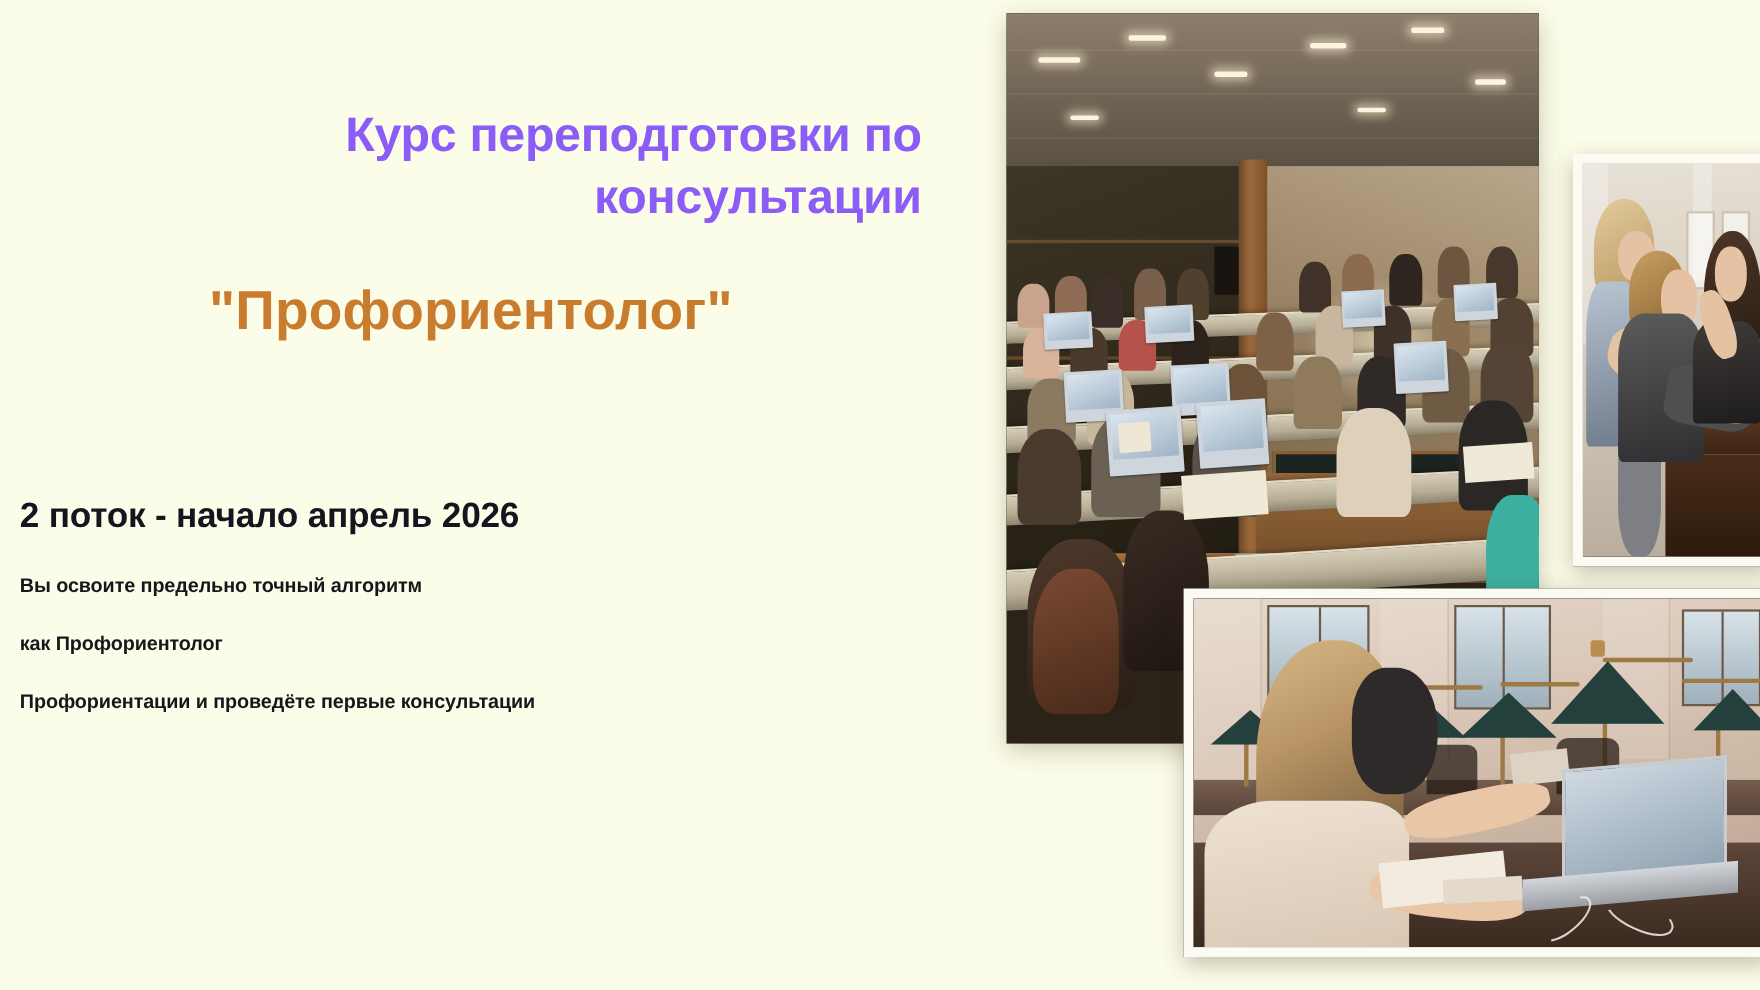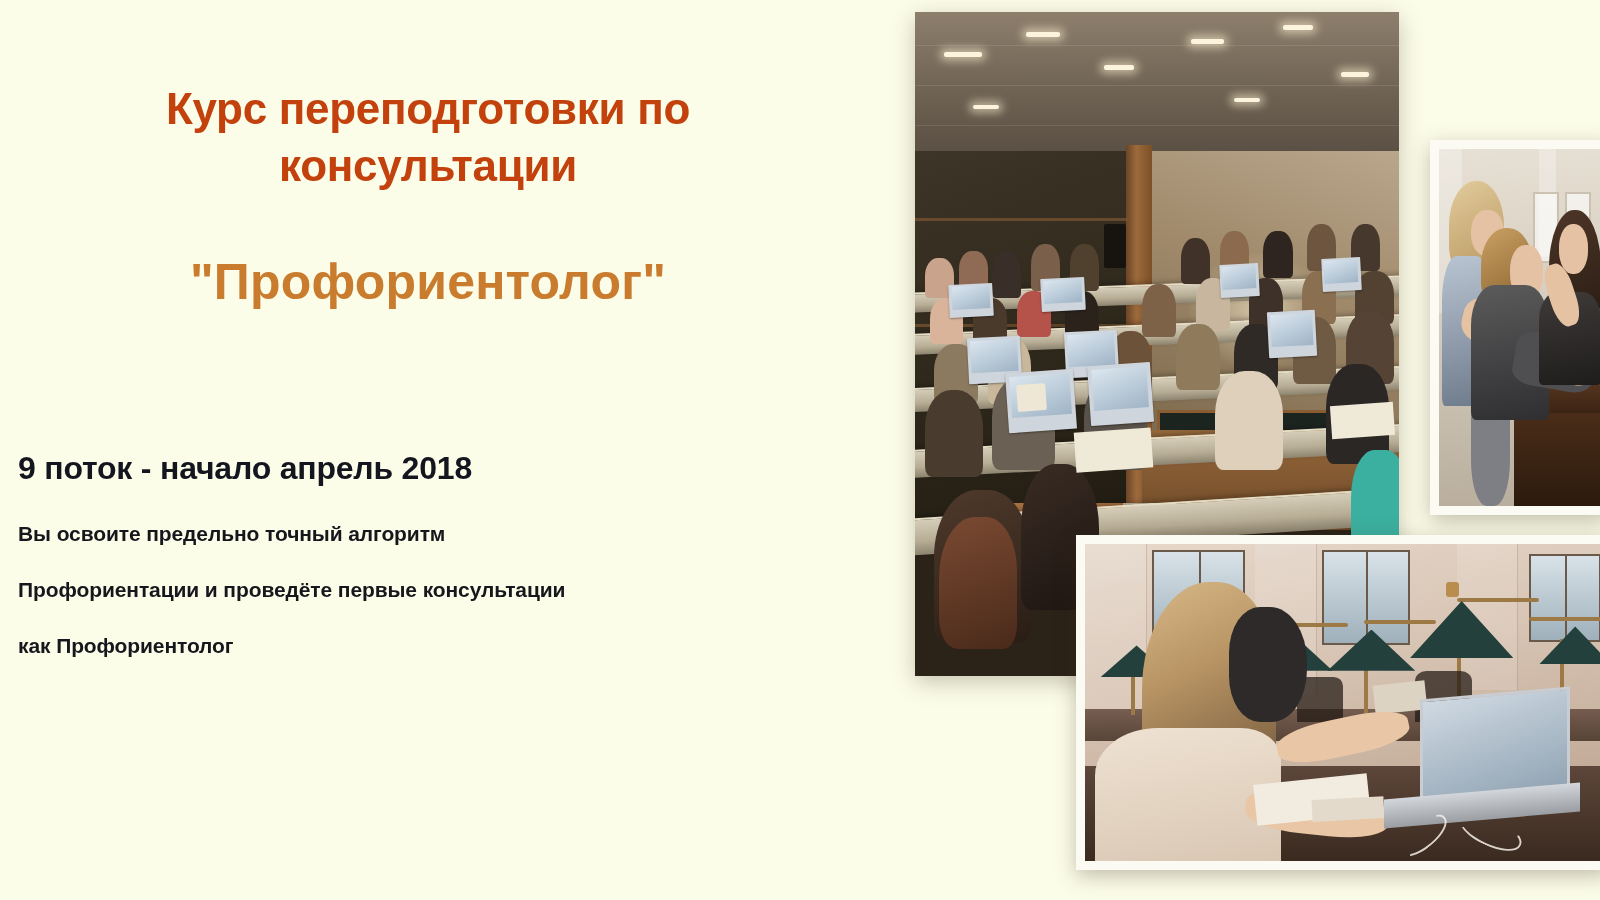--- a/index.html
+++ b/index.html
@@ -31,28 +31,28 @@
     left:0;
     top:0;
     width:880px;
     height:900px;
     padding:0;
   }
 
   .headline {
     position:absolute;
     left:18px;
-    top:80px;
+    top:94px;
     width:820px;
-    text-align:center;
+    text-align:right;
     font-size:44px;
     line-height:1.30;
     font-weight:700;
     letter-spacing:-0.3px;
-    color:#c2410c;
+    color:#8b5cf6;
   }
 
   .title-accent {
     position:absolute;
     left:18px;
     top:252px;
     width:820px;
     text-align:center;
     font-size:50px;
     line-height:1.2;
@@ -73,21 +73,21 @@
   }
 
   .desc {
     position:absolute;
     left:18px;
     top:522px;
     width:830px;
   }
 
   .desc-line {
-    font-size:21px;
+    font-size:18px;
     font-weight:600;
     letter-spacing:-0.1px;
     color:#16171c;
     margin-bottom:32px;
     white-space:nowrap;
   }
   .desc-line:last-child { margin-bottom:0; }
 
   
   .collage {
@@ -332,26 +332,26 @@
 
   <div class="text-col">
 
     <h1 class="headline">
       <span>Курс переподготовки по</span><br>
       <span>консультации</span>
     </h1>
 
     <div class="title-accent">"Профориентолог"</div>
 
-    <div class="stream-line">9 поток - начало апрель 2018</div>
+    <div class="stream-line">2 поток - начало апрель 2026</div>
 
     <div class="desc">
       <div class="desc-line">Вы освоите предельно точный алгоритм</div>
+      <div class="desc-line">как Профориентолог</div>
       <div class="desc-line">Профориентации и проведёте первые консультации</div>
-      <div class="desc-line">как Профориентолог</div>
     </div>
 
   </div>
 
   <div class="collage">
 
     <div class="photo photo-lecture">
       <div class="scene">
 
         <div class="lh-ceiling"></div>

